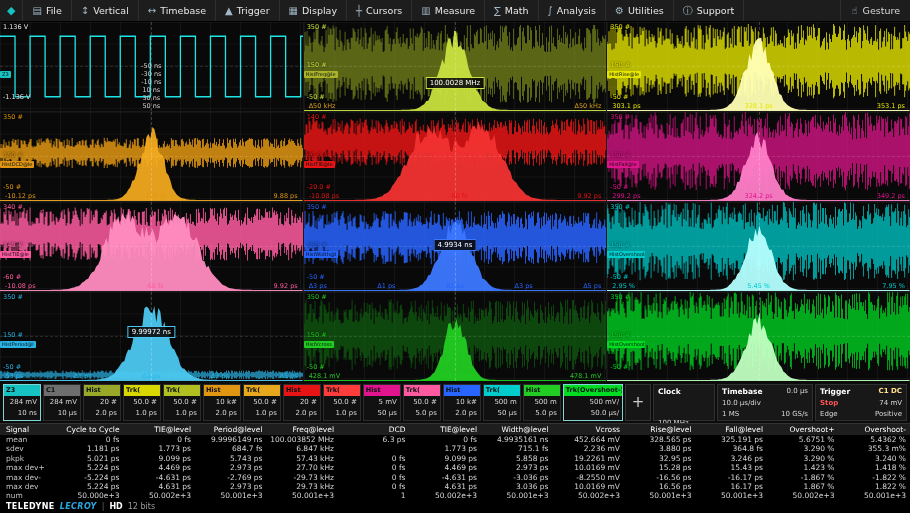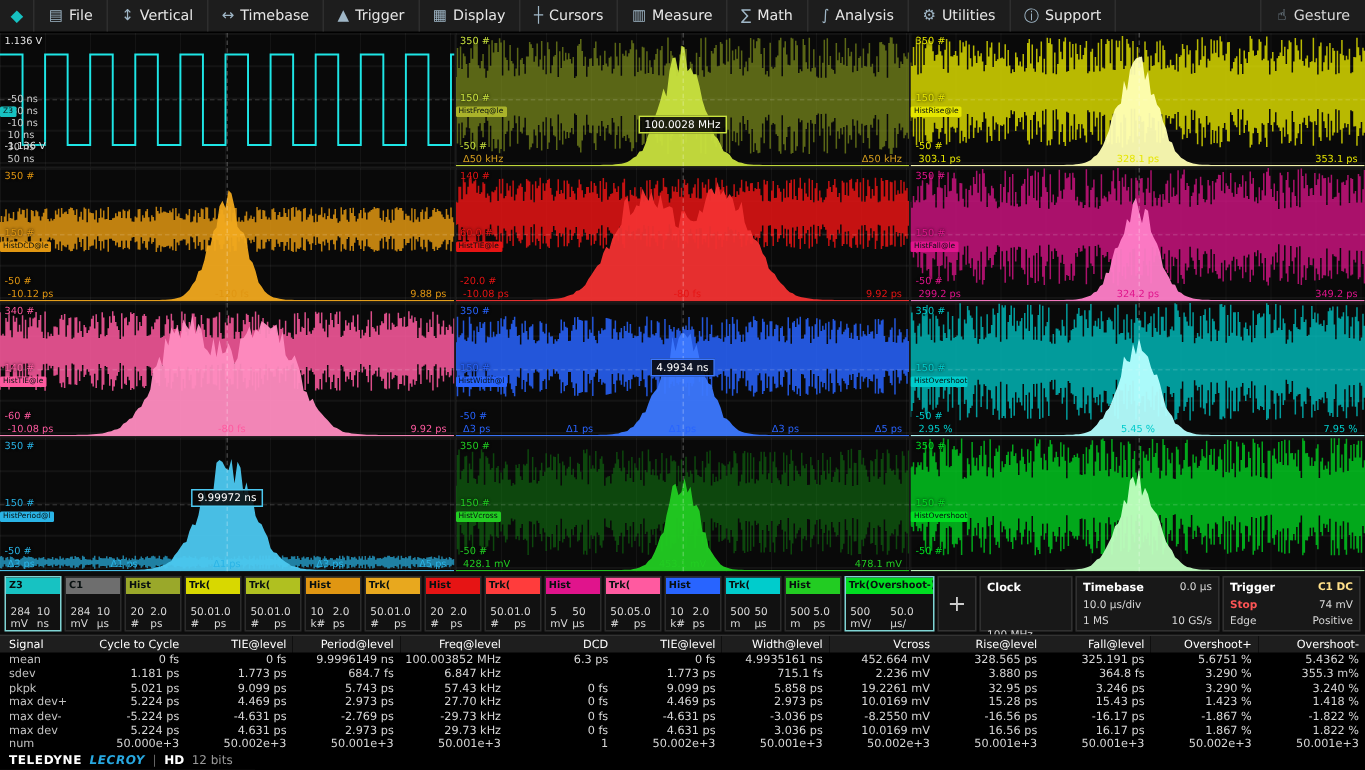--- a/index.html
+++ b/index.html
@@ -8,40 +8,40 @@
 
   
   .menubar{height:22px;background:#1d1d1d;display:flex;align-items:stretch;color:#e6e6e6;font-size:9.5px;border-bottom:1px solid #000;}
   .appicon{display:flex;align-items:center;padding:0 7px;color:#17c2c2;font-size:11px;border-right:1px solid #2e2e2e;}
   .menu-items{display:flex;align-items:stretch;}
   .menu-item{display:flex;align-items:center;gap:4px;padding:0 9px;border-right:1px solid #2e2e2e;cursor:pointer;white-space:nowrap;}
   .mglyph{color:#9fb6c6;font-size:10px;}
   .gesture{margin-left:auto;display:flex;align-items:center;gap:5px;padding:0 10px;border-left:1px solid #2e2e2e;color:#d8d8d8;}
 
   
-  .grid{height:359px;display:grid;grid-template-columns:1fr 1fr 1fr;grid-template-rows:repeat(4,1fr);gap:1px;background:#1a1a1a;}
+  .grid{height:359px;display:grid;grid-template-columns:1fr 1fr 1fr;grid-template-rows:repeat(4,1fr);gap:1px;background:#1a1a1a;text-align:center;}
   .panel{position:relative;background:#090909;overflow:hidden;
     background-image:linear-gradient(rgba(255,255,255,.045) 1px,transparent 1px),
                      linear-gradient(90deg,rgba(255,255,255,.045) 1px,transparent 1px);
     background-size:30px 21.5px;}
   .panel svg{position:absolute;inset:0;width:100%;height:100%;}
   .vline{position:absolute;left:50%;top:0;bottom:0;width:0;border-left:1px dashed rgba(255,255,255,.22);pointer-events:none;}
   .hline{position:absolute;top:49%;left:0;right:0;height:0;border-top:1px dashed rgba(255,255,255,.13);pointer-events:none;}
   .ylab{position:absolute;left:3px;font-size:6.5px;line-height:7px;text-shadow:0 0 2px #000;pointer-events:none;}
   .xrow{position:absolute;left:0;right:0;bottom:1px;display:flex;justify-content:space-between;padding:0 5px;font-size:6.5px;line-height:8px;pointer-events:none;}
   .ann{position:absolute;left:50%;transform:translateX(-50%);font-size:7px;line-height:10px;color:#fff;background:rgba(8,8,8,.88);border:1px solid #888;padding:0 3px;white-space:nowrap;pointer-events:none;z-index:3;}
   .ptag{position:absolute;left:0;top:55%;font-size:5px;line-height:7px;color:#071010;padding:0 2px;border-radius:1px;max-width:38px;white-space:nowrap;overflow:hidden;z-index:3;}
 
   
   .strip{height:42px;background:#0c0c0c;display:flex;align-items:center;gap:2px;padding:2px 3px;}
   .desc{width:44px;height:37px;background:#111;border:1px solid #2b2b2b;display:flex;flex-direction:column;overflow:hidden;cursor:pointer;}
   .desc.wide{width:70px;}
   .desc.sel{border-color:#7fd4d4;}
   .desc-h{height:11px;line-height:11px;font-size:6.5px;font-weight:bold;color:#081010;padding:0 2px;white-space:nowrap;overflow:hidden;}
-  .desc-b{flex:1;display:flex;flex-direction:row;justify-content:space-evenly;align-items:flex-end;padding:0 3px;color:#d8d8d8;font-size:7px;}
+  .desc-b{flex:1;display:flex;flex-direction:column;justify-content:space-evenly;align-items:flex-end;padding:0 3px;color:#d8d8d8;font-size:7px;}
   .desc-add{width:30px;height:37px;border:1px solid #333;background:#161616;color:#ccc;font-size:15px;display:flex;align-items:center;justify-content:center;cursor:pointer;}
   .info-cluster{margin-left:auto;display:flex;gap:2px;}
   .infobox{height:37px;background:#181818;border:1px solid #303030;color:#d8d8d8;font-size:7px;padding:2px 4px;display:flex;flex-direction:column;justify-content:space-between;}
   .infobox .t{font-size:7.5px;font-weight:bold;color:#fff;}
   .irow{display:flex;justify-content:space-between;gap:6px;white-space:nowrap;}
   .clockw{width:62px;gap:23px;} .tbw{width:96px;} .trgw{width:92px;}
   .src{color:#ffe08a;font-weight:bold;}
   .stopred{color:#ff5555;font-weight:bold;}
 
   

